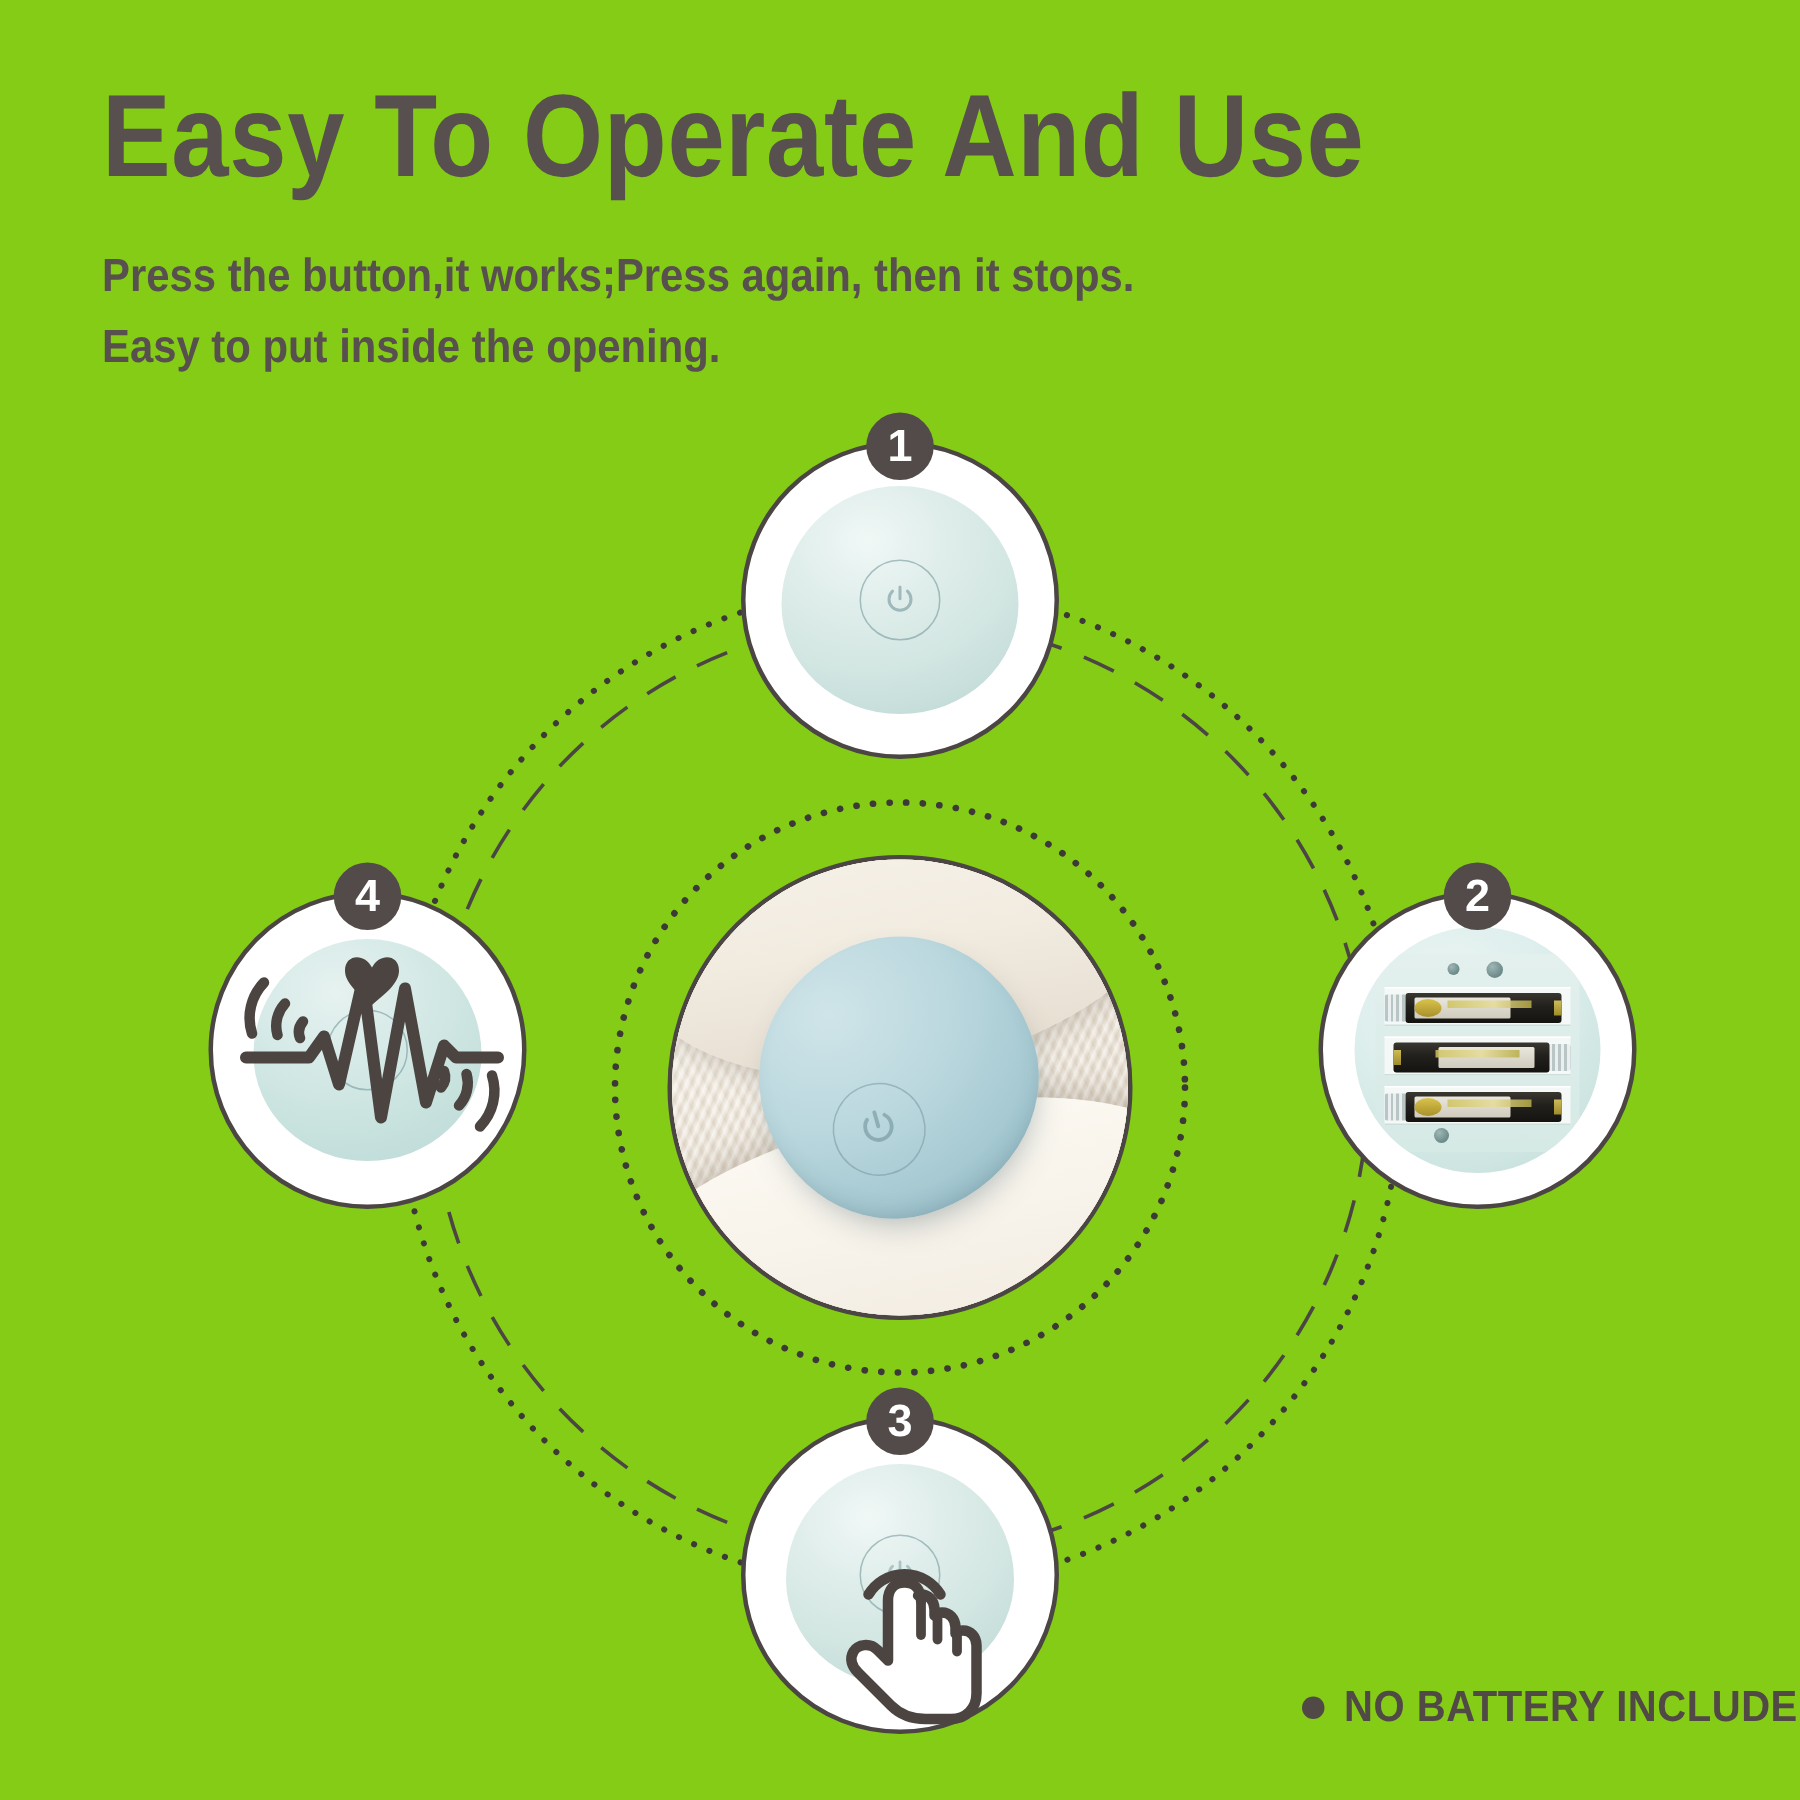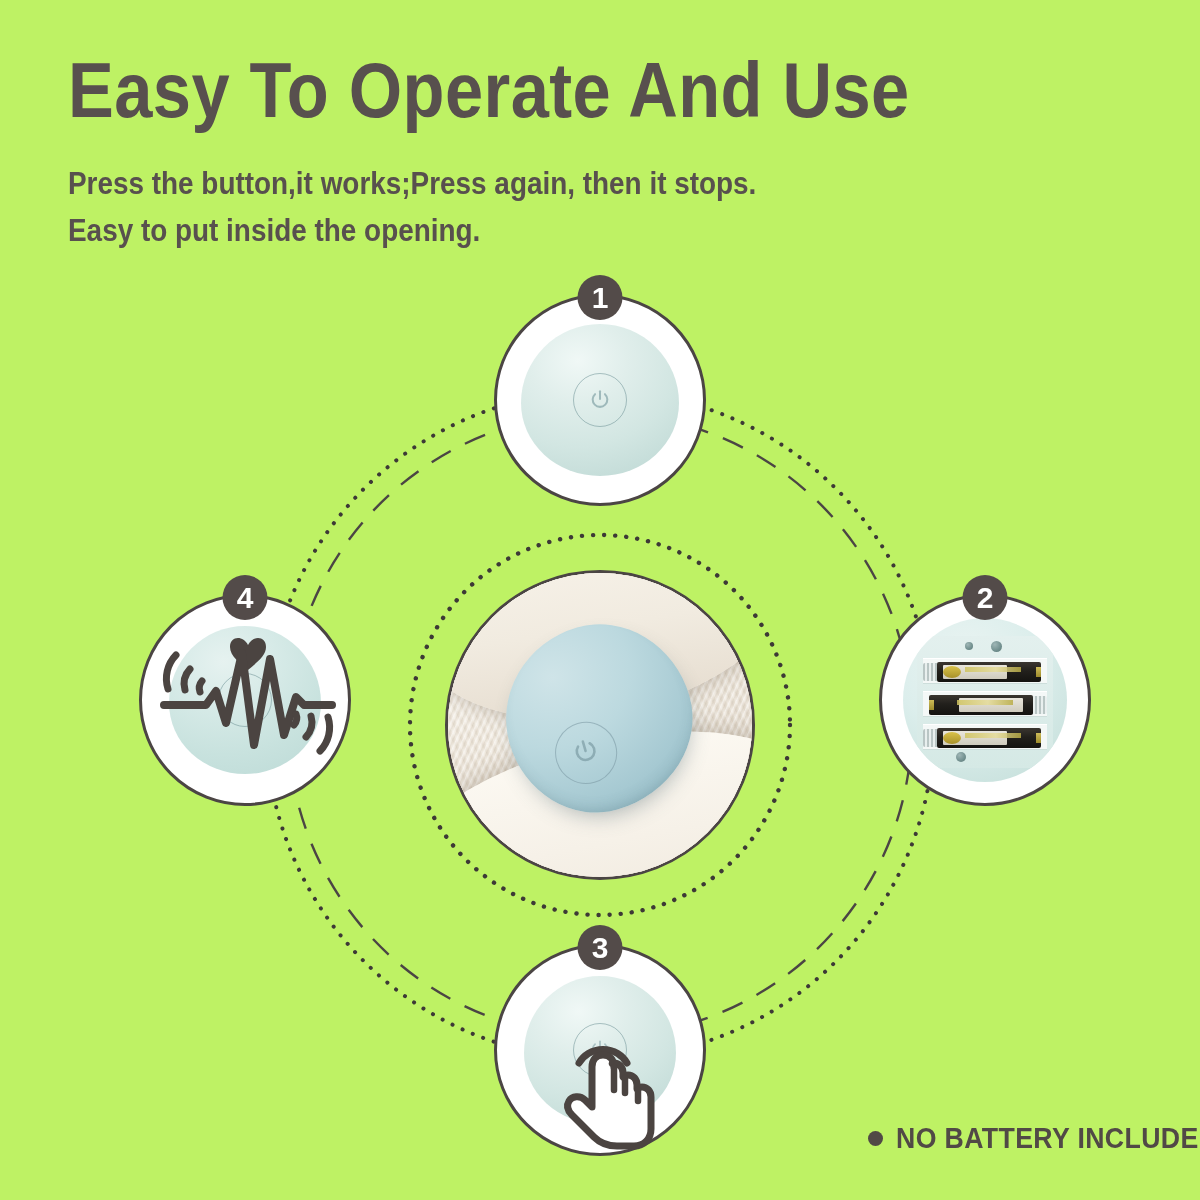--- a/index.html
+++ b/index.html
@@ -6,21 +6,21 @@
   * { box-sizing: border-box; margin: 0; padding: 0; }
   html, body {
     width: 1200px; height: 1200px;
     background: #ffffff;
     font-family: "Liberation Sans", sans-serif;
     overflow: hidden;
   }
   #stage {
     position: relative;
     width: 1200px; height: 1200px;
-    background: #bef264;
+    background: #84cc16;
   }
 
   
   #title {
     position: absolute; left: 68px; top: 48px;
     font-family: "Liberation Sans Narrow", "Liberation Sans", sans-serif;
     font-weight: 700;
     font-size: 78px;
     line-height: 84px;
     letter-spacing: 0.5px;

